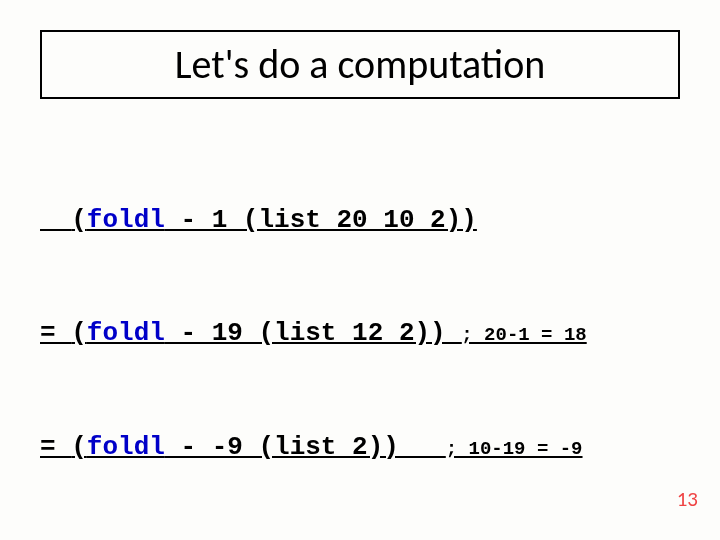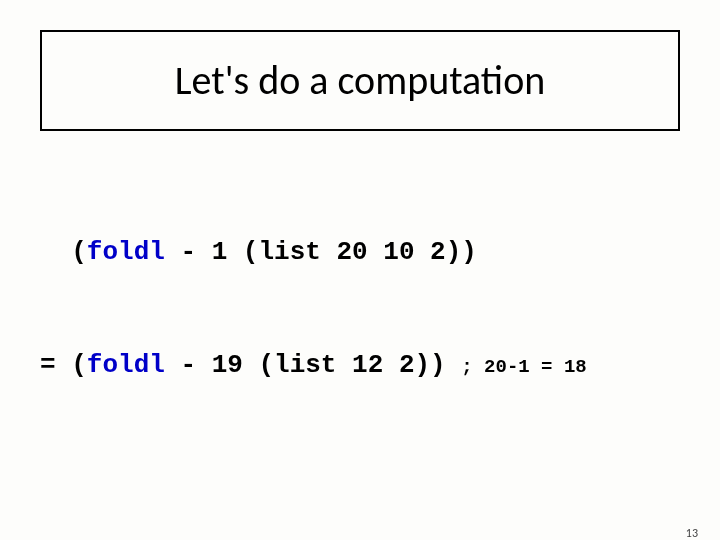--- a/index.html
+++ b/index.html
@@ -7,55 +7,56 @@
     width: 720px;
     height: 540px;
     background: #fdfdfb;
     font-family: Calibri, "Segoe UI", Arial, sans-serif;
     position: relative;
     overflow: hidden;
   }
   .title-box {
     margin: 30px 40px 0 40px;
     border: 2px solid #000;
-    padding: 24px 20px;
+    padding: 8px 20px;
     text-align: center;
   }
   .title-box h1 {
     font-size: 40px;
     font-weight: 400;
     color: #000;
   }
   .code-block {
     margin: 28px 40px 0 40px;
     font-family: "Courier New", Courier, monospace;
     font-size: 26px;
     font-weight: bold;
     line-height: 1.45;
     color: #000;
     white-space: pre;
   }
-  .code-line { display: block; }
+  .code-line { display: block; text-decoration: underline; }
   .kw { color: #0000c8; }
   .sm { font-size: 19px; }
   .page-num {
     position: absolute;
     right: 22px;
-    bottom: 0;
-    font-size: 12px;
-    color: #404040;
+    bottom: 28px;
+    font-size: 21px;
+    color: #ef4444;
   }
 </style>
 </head>
 <body>
 
 <div class="title-box">
   <h1>Let's do a computation</h1>
 </div>
 
 <div class="code-block">
   <span class="code-line"><span>  </span>(<span class="kw">foldl</span><span> - 1 (list 20 10 2))</span></span>
   <span class="code-line"><span>= </span>(<span class="kw">foldl</span><span> - 19 (list 12 2)) </span><span class="sm">; 20-1 = 18</span></span>
+  <span class="code-line"><span>= </span>(<span class="kw">foldl</span><span> - -9 (list 2))   </span><span class="sm">; 10-19 = -9</span></span>
   
   
 </div>
 
 <div class="page-num">13</div>
 
 </body></html>

